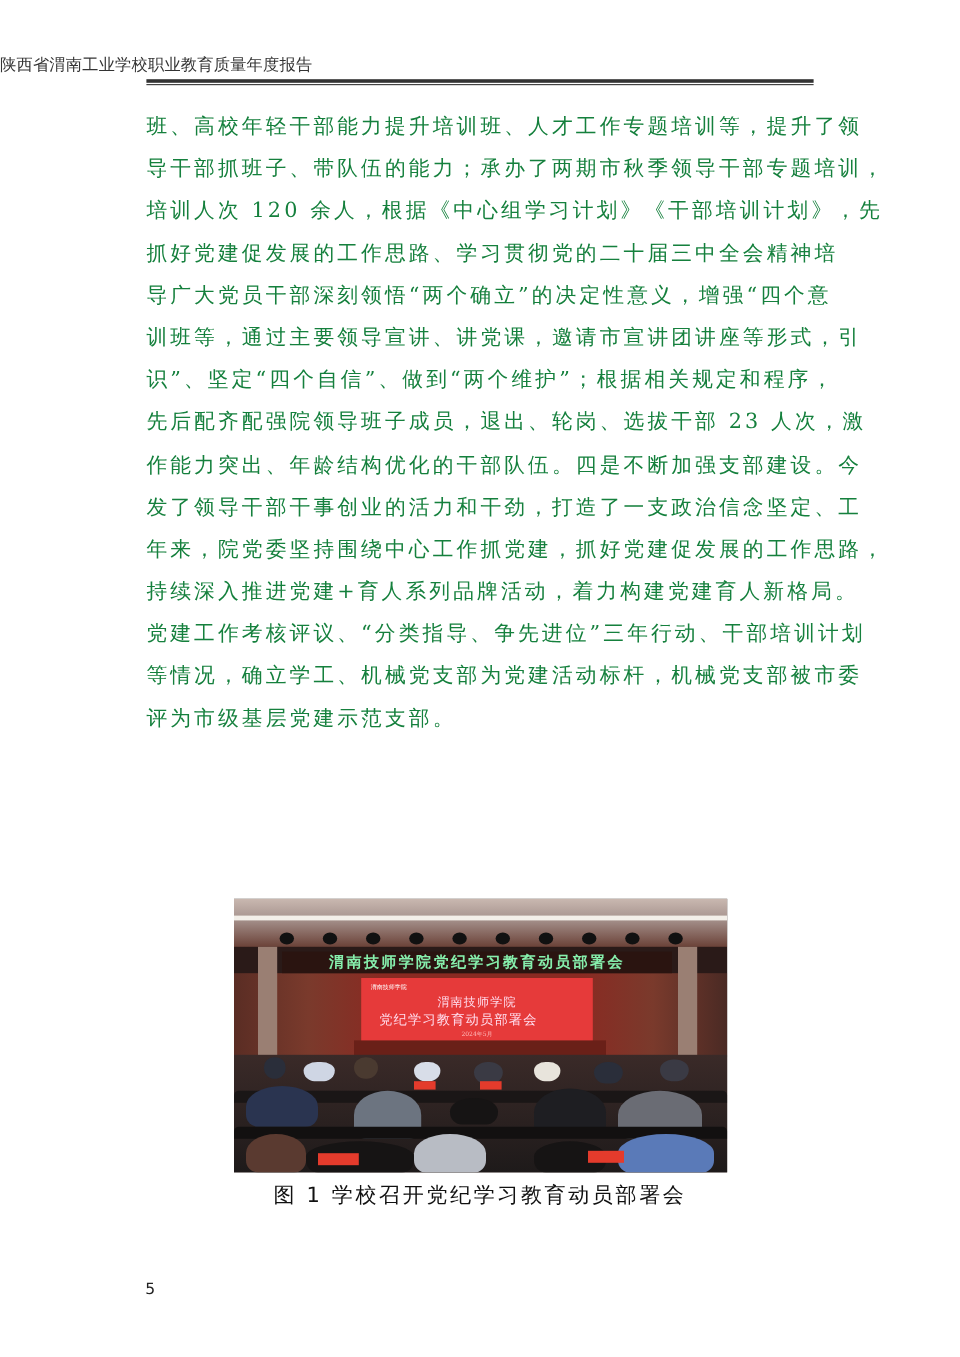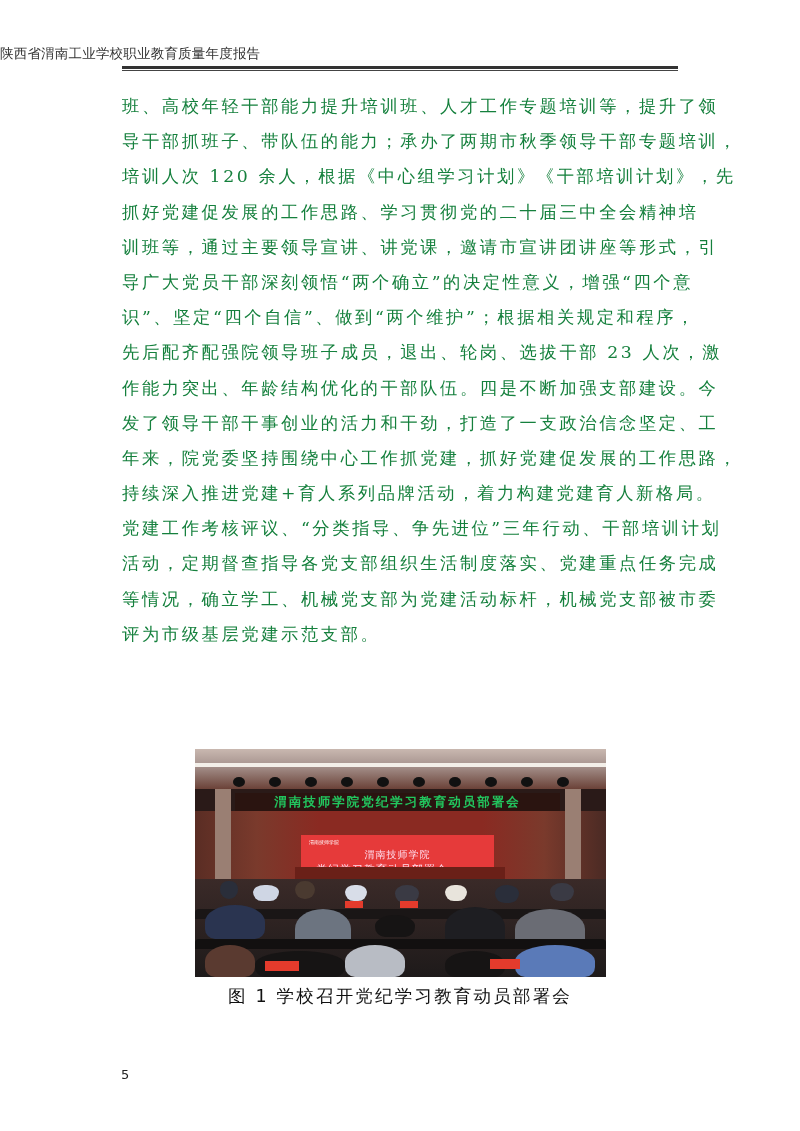--- a/index.html
+++ b/index.html
@@ -20,26 +20,26 @@
              font-size: 17.5px; letter-spacing: 2.2px; color: #111;
              font-family: "DejaVu Sans", "Liberation Sans", sans-serif; }
   .page-number { position: absolute; top: 1067px; left: 121px; font-size: 13px; color: #222;
                  font-family: "DejaVu Sans", "Liberation Sans", sans-serif; }
   
   .ceiling { position: absolute; left: 0; top: 0; width: 411px; height: 40px;
              background: linear-gradient(#c9b8b0, #a89590 40%, #6b4238 100%); }
   .ceiling-stripe { position: absolute; left: 0; top: 14px; width: 411px; height: 4px; background: #f3efe9; }
   .lamp { position: absolute; top: 28px; width: 12px; height: 10px; border-radius: 50%; background: #111; }
   .banner { position: absolute; left: 40px; top: 44px; width: 325px; height: 18px; background: #2a1410;
-            color: #22c55e; font-size: 12.5px; line-height: 18px; text-align: center; letter-spacing: 2px;
+            color: #86efac; font-size: 12.5px; line-height: 18px; text-align: center; letter-spacing: 2px;
             font-family: "DejaVu Serif", serif; font-weight: bold; }
   .wall { position: absolute; left: 0; top: 62px; width: 411px; height: 70px;
           background: linear-gradient(90deg, #5a2d24, #7a3a2c 15%, #8a2a22 30%, #8a2a22 70%, #7a3a2c 85%, #4a2a24); }
   .pillar { position: absolute; top: 40px; width: 16px; height: 120px; background: #9a7f73; }
-  .screen { position: absolute; left: 106px; top: 66px; width: 193px; height: 56px; background: #e63a3a; margin-top: 20px; }
+  .screen { position: absolute; left: 106px; top: 66px; width: 193px; height: 56px; background: #e63a3a; }
   .screen-logo { position: absolute; left: 8px; top: 4px; font-size: 5px; color: #fff; }
   .screen-line1 { position: absolute; top: 13px; left: 0; width: 193px; text-align: center; color: #fde; font-size: 10px; letter-spacing: 1px; font-family: "DejaVu Serif", serif; }
   .screen-line2 { position: absolute; top: 27px; left: 0; width: 162px; text-align: center; color: #fde; font-size: 11px; letter-spacing: 1px; font-family: "DejaVu Serif", serif; }
   .screen-date { position: absolute; top: 43px; left: 0; width: 193px; text-align: center; color: #fbb; font-size: 5px; }
   .podium { position: absolute; left: 100px; top: 118px; width: 210px; height: 16px; background: #6a2018; }
   .audience { position: absolute; left: 0; top: 130px; width: 411px; height: 98px;
               background: linear-gradient(#3a2a28, #1e1a1a); }
   .chair { position: absolute; background: #161414; border-radius: 4px 4px 0 0; }
   .person { position: absolute; border-radius: 50% 50% 10px 10px; }
   .nameplate { position: absolute; width: 18px; height: 7px; background: #e43b2c; }
@@ -52,30 +52,29 @@
   <div class="thick"></div>
     <div class="gap"></div>
     <div class="thin"></div>
 </div>
 
 <div class="body-text">
   <div class="line">班、高校年轻干部能力提升培训班、人才工作专题培训等，提升了领</div>
   <div class="line">导干部抓班子、带队伍的能力；承办了两期市秋季领导干部专题培训，</div>
   <div class="line">培训人次 120 余人，根据《中心组学习计划》《干部培训计划》，先</div>
   <div class="line">抓好党建促发展的工作思路、学习贯彻党的二十届三中全会精神培</div>
+  <div class="line">导广大党员干部深刻领悟“两个确立”的决定性意义，增强“四个意</div>
   <div class="line">训班等，通过主要领导宣讲、讲党课，邀请市宣讲团讲座等形式，引</div>
-  <div class="line">导广大党员干部深刻领悟“两个确立”的决定性意义，增强“四个意</div>
   <div class="line">识”、坚定“四个自信”、做到“两个维护”；根据相关规定和程序，</div>
   <div class="line">先后配齐配强院领导班子成员，退出、轮岗、选拔干部 23 人次，激</div>
   <div class="line">作能力突出、年龄结构优化的干部队伍。四是不断加强支部建设。今</div>
   <div class="line">发了领导干部干事创业的活力和干劲，打造了一支政治信念坚定、工</div>
   <div class="line">年来，院党委坚持围绕中心工作抓党建，抓好党建促发展的工作思路，</div>
   <div class="line">持续深入推进党建+育人系列品牌活动，着力构建党建育人新格局。</div>
   <div class="line">党建工作考核评议、“分类指导、争先进位”三年行动、干部培训计划</div>
-  <div class="line">活动，定期督查指导各党支部组织生活制度落实、党建重点任务完成</div>
   <div class="line">等情况，确立学工、机械党支部为党建活动标杆，机械党支部被市委</div>
   <div class="line">评为市级基层党建示范支部。</div>
 </div>
 
 <div class="photo">
   <div class="ceiling"></div>
   <div class="ceiling-stripe"></div>
   <div class="lamp" style="left:38px"></div>
   <div class="lamp" style="left:74px"></div>
   <div class="lamp" style="left:110px"></div>

